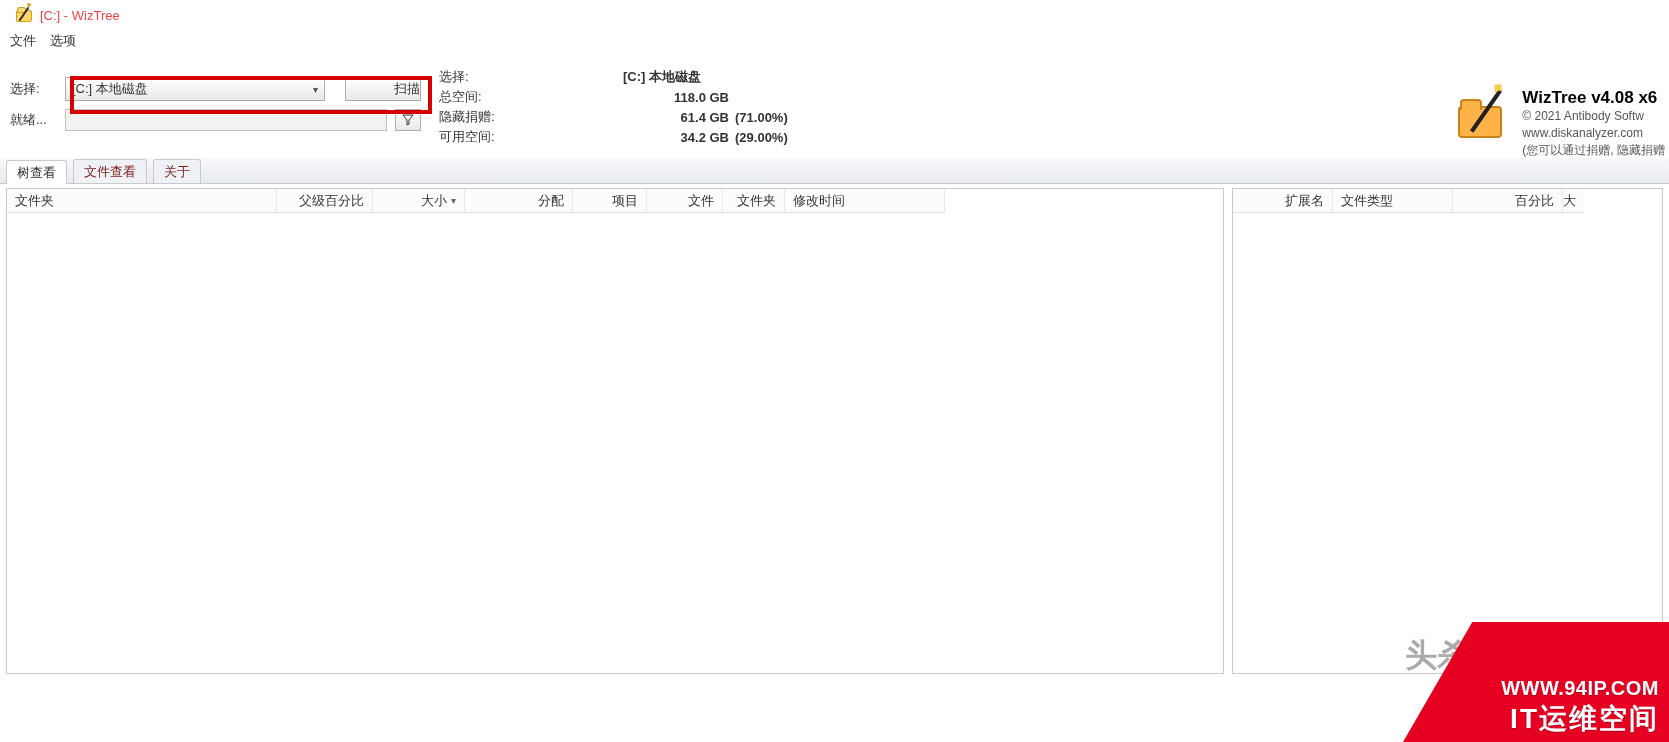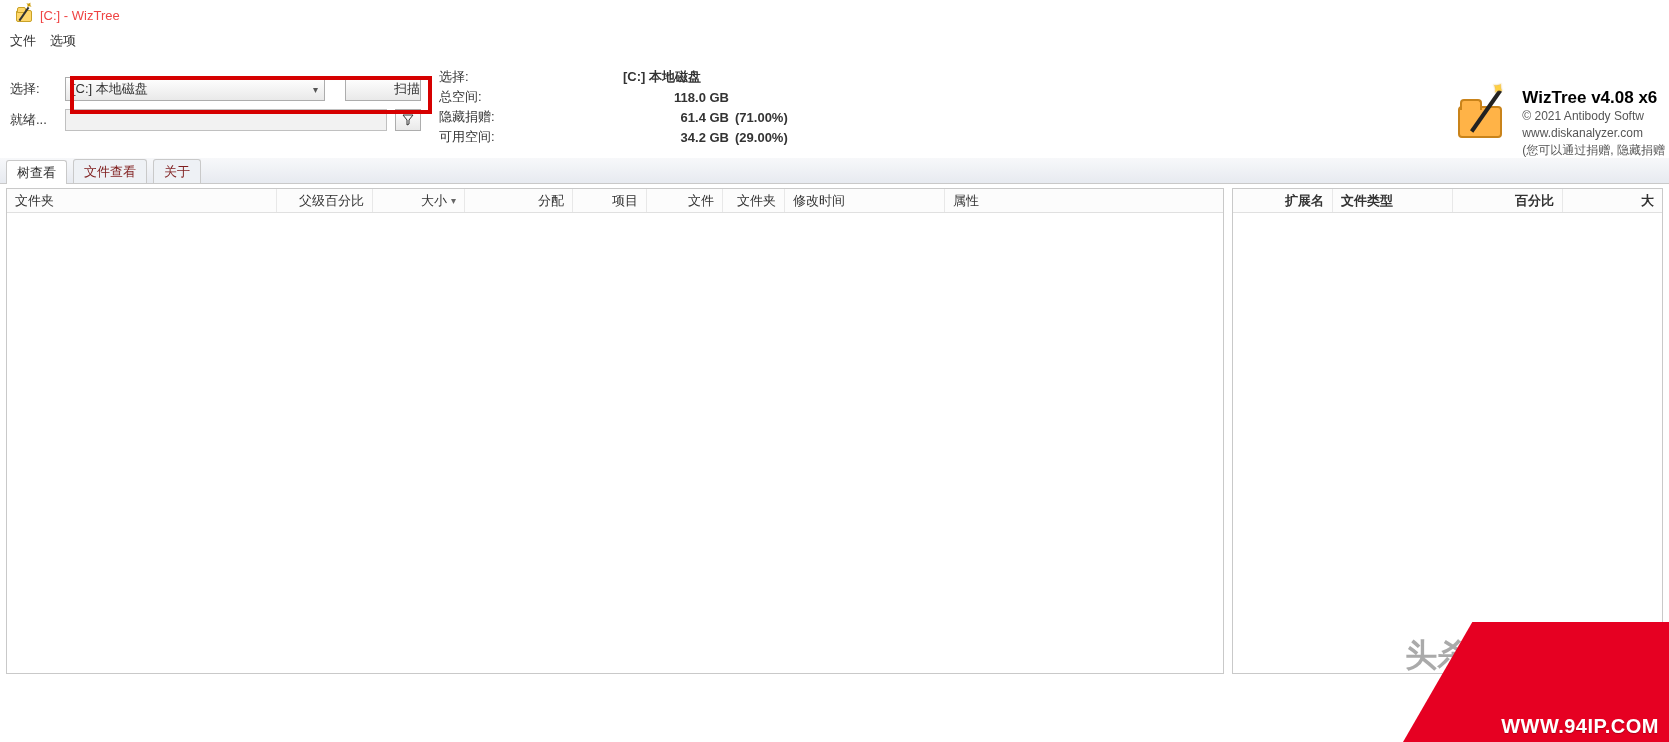--- a/index.html
+++ b/index.html
@@ -36,22 +36,22 @@
   .brand-folder::before { content: ""; position: absolute; top: -9px; left: 0; width: 18px; height: 9px; background: #ffb347; border: 2px solid #c9831a; border-bottom: none; border-radius: 4px 4px 0 0; }
   .brand-wand { position: absolute; width: 4px; height: 50px; background: #222; transform: rotate(35deg); left: 28px; top: -2px; }
   .brand-wand::after { content: "✦"; position: absolute; top: -10px; left: -8px; font-size: 16px; color: #ffd040; text-shadow: 0 0 2px #cc8800; }
   .brand-text .t1 { font-weight: 700; font-size: 17px; color: #000; }
   .brand-text .t2, .brand-text .t3, .brand-text .t4 { font-size: 12px; color: #555; line-height: 1.4; }
   .tabstrip { display: flex; gap: 6px; padding: 0 6px; border-bottom: 1px solid #c9c9c9; background: linear-gradient(#f7f8fa,#e7eaf0); height: 26px; align-items: flex-end; }
   .tab { padding: 3px 10px 2px 10px; border: 1px solid #c9c9c9; border-bottom: none; background: #fff; border-radius: 3px 3px 0 0; position: relative; cursor: default; font-size: 13px; }
   .tab:not(.active) { background: #eef1f5; color: #7f1d1d; }
   .tab.active { top: 1px; background: #fff; }
   .content { display: flex; height: 490px; padding: 4px 6px 0 6px; gap: 8px; }
-  .panel-left { flex: 0 0 1218px; border: 1px solid #c9c9c9; background: #fff; display: flex; flex-direction: column; }
-  .panel-right { flex: 1; border: 1px solid #c9c9c9; background: #fff; display: flex; flex-direction: column; font-weight: bold; }
+  .panel-left { flex: 0 0 1218px; border: 1px solid #c9c9c9; background: #fff; display: flex; flex-direction: row; }
+  .panel-right { flex: 1; border: 1px solid #c9c9c9; background: #fff; display: flex; flex-direction: row; }
   .col-header { display: flex; height: 24px; border-bottom: 1px solid #e0e0e0; background: #fcfcfc; }
   .col { border-right: 1px solid #e8e8e8; padding: 0 8px 0 0; display: flex; align-items: center; justify-content: flex-end; font-size: 13px; color: #333; }
   .col.first { justify-content: flex-start; padding-left: 8px; }
   .sort-ind { margin-left: 4px; font-size: 10px; color: #666; }
   .watermark1 { position: absolute; right: 130px; bottom: 64px; font-size: 32px; font-family: "KaiTi","STKaiti",serif; color: rgba(100,100,100,0.55); font-weight: 600; z-index: 10; pointer-events: none; }
   .red-banner { position: absolute; right: -120px; bottom: -30px; width: 360px; height: 150px; background: #e60022; transform: skewX(-30deg); z-index: 11; }
   .banner-text { position: absolute; right: 0; bottom: 0; z-index: 12; color: #fff; text-align: right; padding: 6px 10px 4px 0; pointer-events: none; }
   .banner-text .l1 { font-size: 20px; font-weight: 700; letter-spacing: .5px; text-shadow: 0 1px 1px rgba(0,0,0,.25); }
   .banner-text .l2 { font-size: 28px; font-weight: 700; letter-spacing: 2px; text-shadow: 0 1px 1px rgba(0,0,0,.25); }
 </style>
@@ -141,33 +141,33 @@
       <div class="col" style="width:96px">父级百分比</div>
       <div class="col" style="width:92px">
         <span>大小</span>
         <span class="sort-ind">▾</span>
       </div>
       <div class="col" style="width:108px">分配</div>
       <div class="col" style="width:74px">项目</div>
       <div class="col" style="width:76px">文件</div>
       <div class="col" style="width:62px">文件夹</div>
       <div class="col" style="width:160px;justify-content:flex-start;padding-left:8px">修改时间</div>
-      <div class="col" style="flex:1;justify-content:flex-start;padding-left:8px;border-right:none">属性</div>
     </div>
     <div style="flex:1"></div>
   </div>
 
   <div class="panel-right">
     <div class="col-header">
       <div class="col" style="width:100px">扩展名</div>
       <div class="col" style="width:120px;justify-content:flex-start;padding-left:8px">文件类型</div>
       <div class="col" style="width:110px">百分比</div>
       <div class="col" style="flex:1;border-right:none">大</div>
     </div>
     <div style="flex:1"></div>
   </div>
 </div>
 
 <div class="watermark1">头杀 @雪</div>
 <div class="red-banner"></div>
 <div class="banner-text">
   <div class="l1">WWW.94IP.COM</div>
+  <div class="l2">IT运维空间</div>
 </div>
 
 </body></html>

